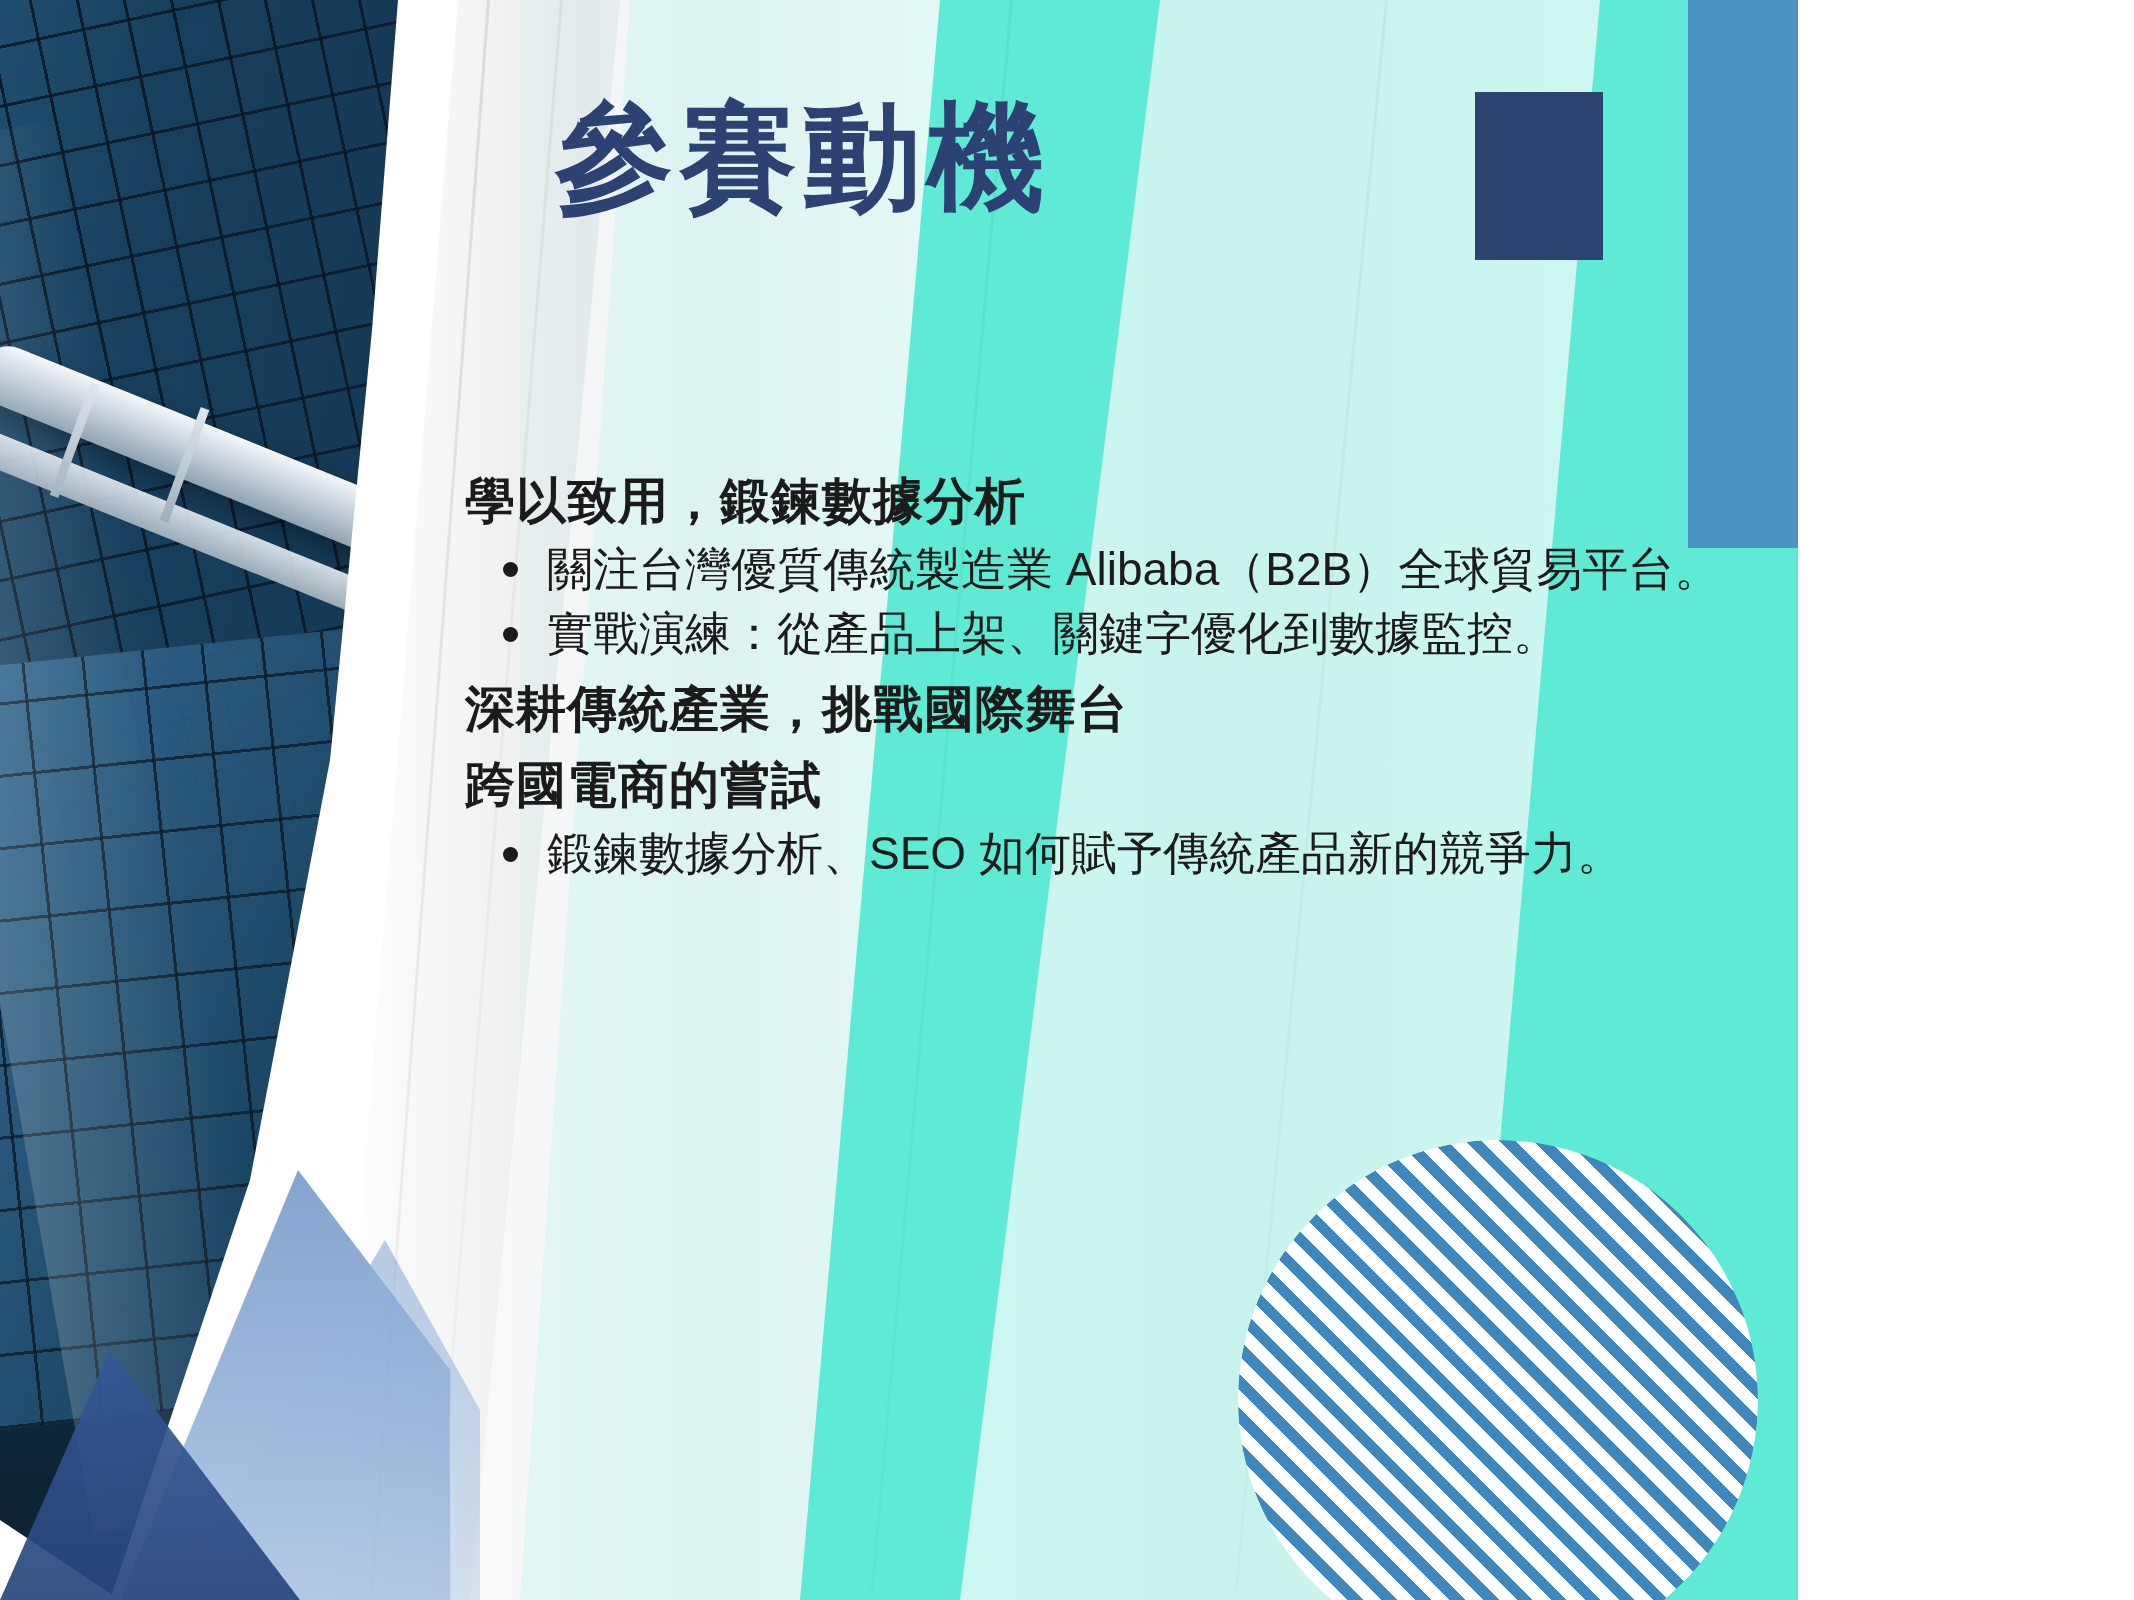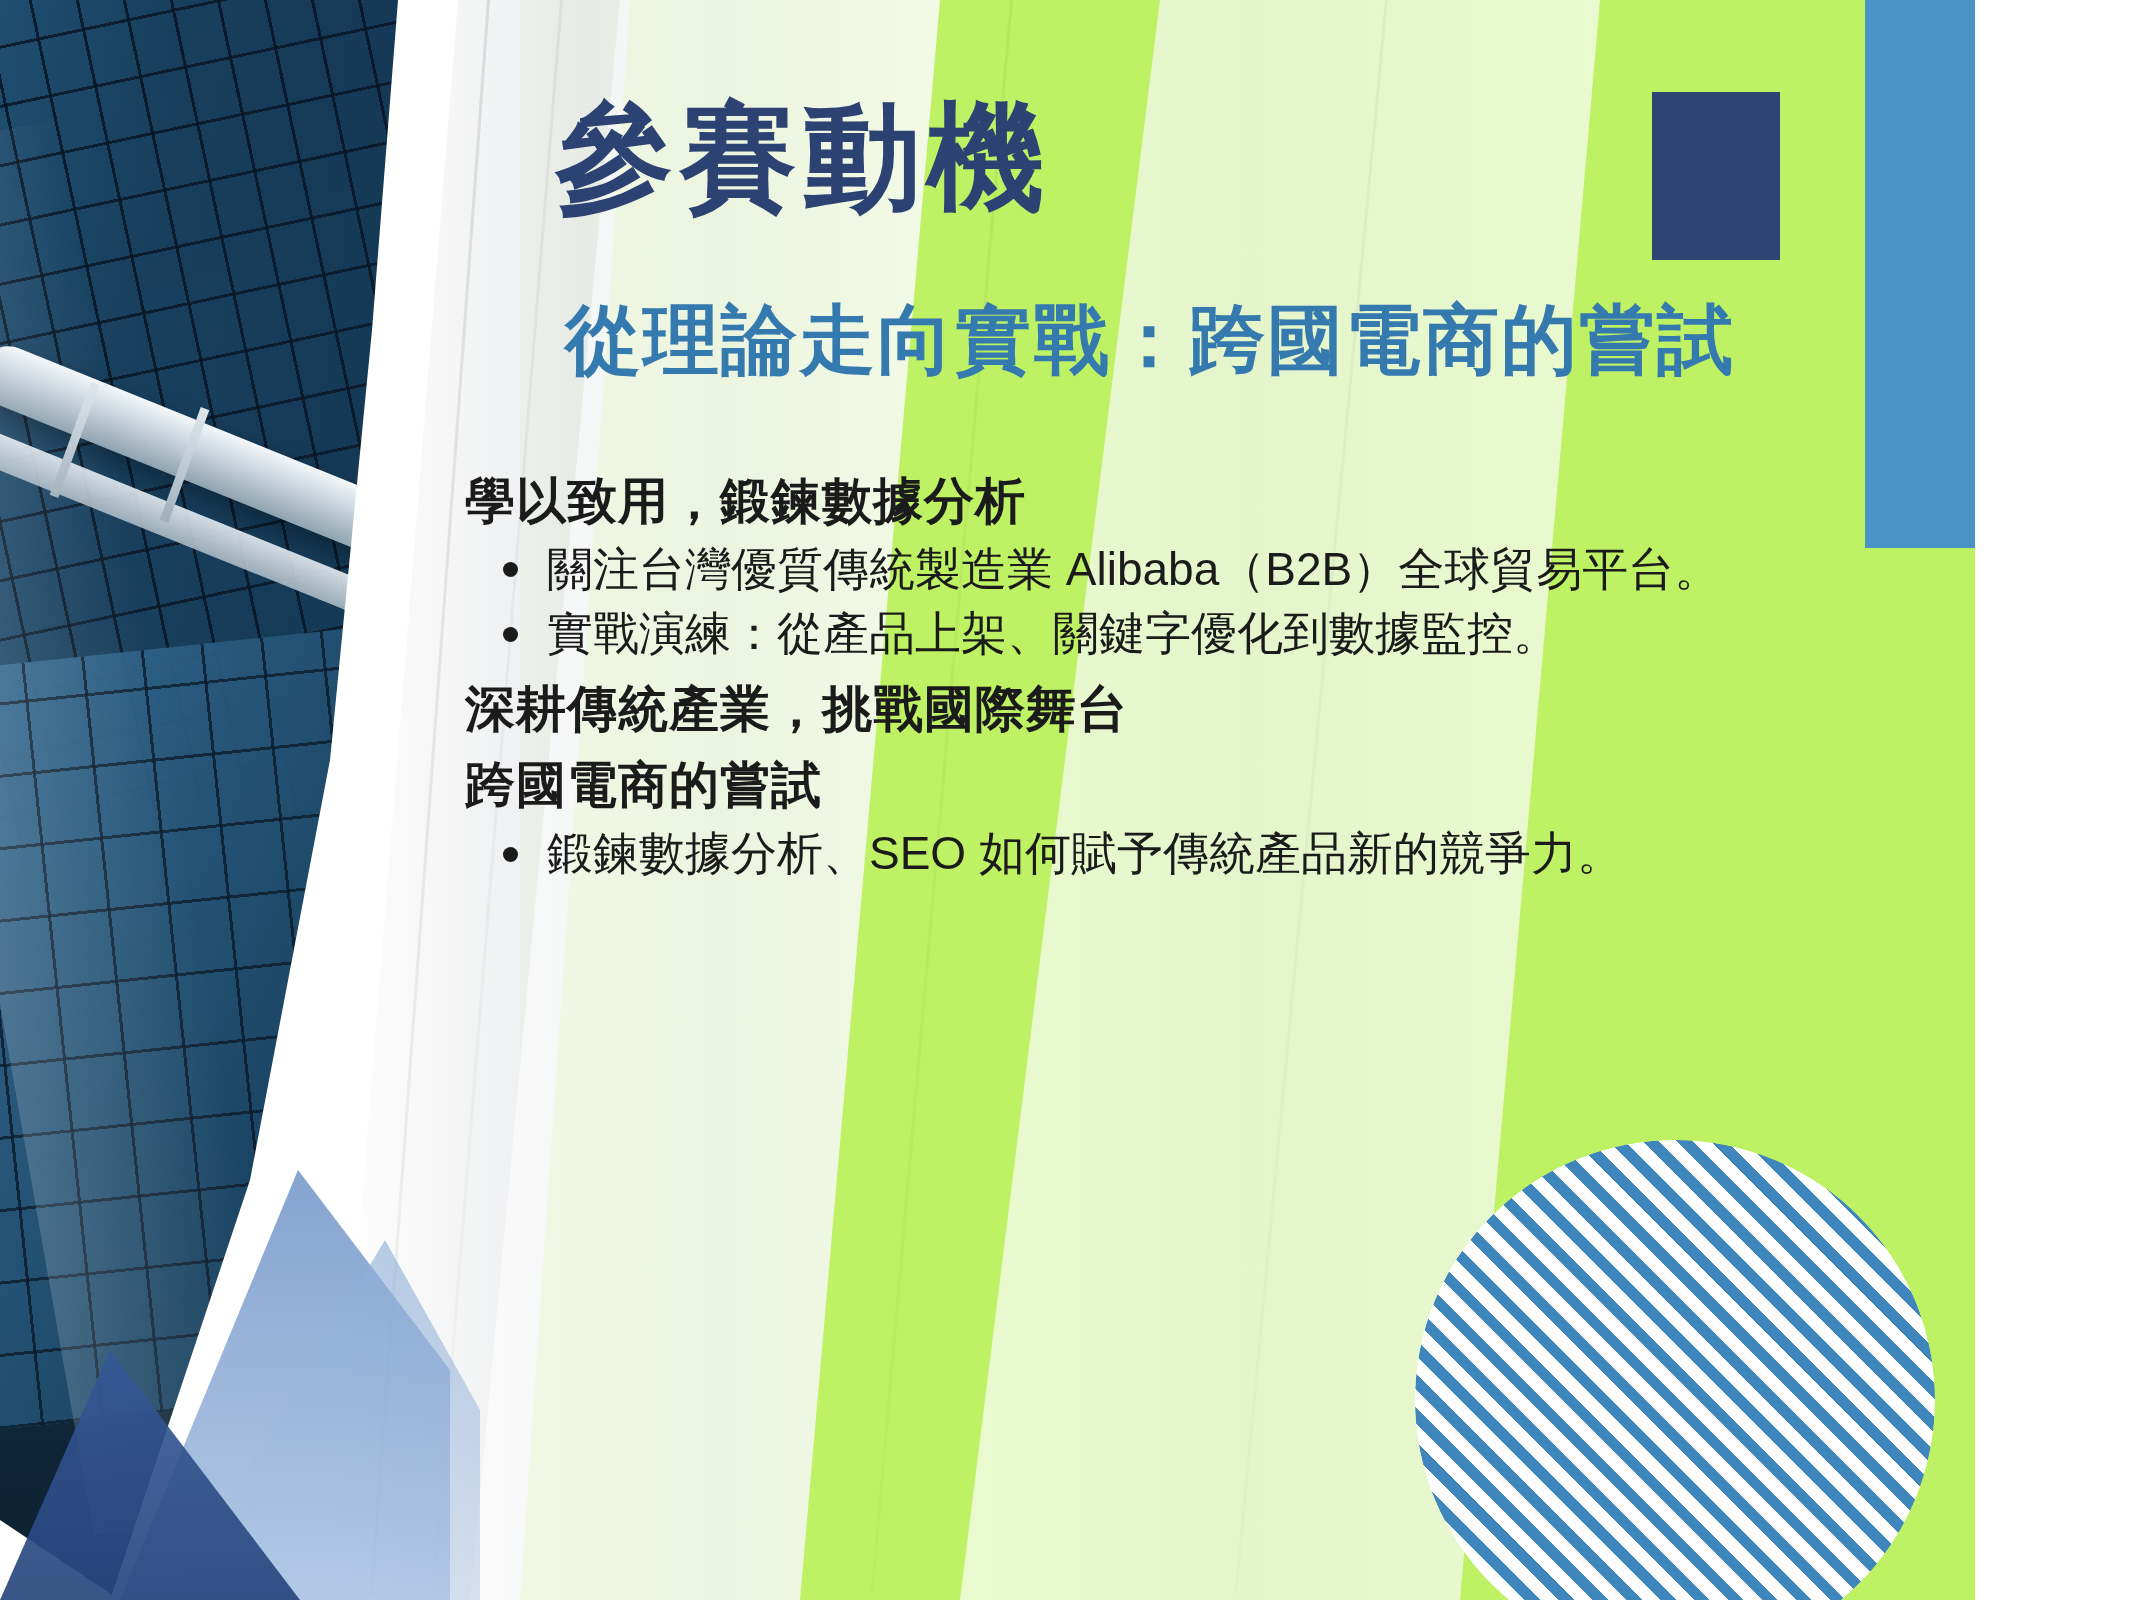--- a/index.html
+++ b/index.html
@@ -1,24 +1,24 @@
 <!DOCTYPE html>
 <html><head>
 <meta charset="utf-8">
 <title>參賽動機</title>
 <style>
   html,body{margin:0;padding:0;background:#ffffff;}
   body{font-family:"Liberation Sans","DejaVu Sans",sans-serif;}
 
   .slide{
     position:relative;
-    width:1975px;
+    width:1798px;
     height:1600px;
     overflow:hidden;
-    background:#bef264;
+    background:#5eead4;
   }
 
   
   .photo{
     position:absolute;
     left:0; top:0;
     width:430px; height:1600px;
     background:
       linear-gradient(160deg, rgba(10,22,40,.55) 0%, rgba(10,22,40,0) 55%),
       linear-gradient(#0d2136,#0d2136);
@@ -239,21 +239,20 @@
   <div class="tri-b"></div>
   <div class="tri-c"></div>
 
   <div class="navy-square"></div>
   <div class="blue-bar"></div>
 
   <div class="stripe-circle"></div>
 
   <div class="content">
     <div class="title">參賽動機</div>
-    <div class="subtitle">從理論走向實戰：跨國電商的嘗試</div>
 
     <div class="body">
 
       <div class="group">
         <div class="sec-head">學以致用，鍛鍊數據分析</div>
         <ul class="bullets">
           <li>
             <span class="dot"></span>
             <span>關注台灣優質傳統製造業 Alibaba（B2B）全球貿易平台。</span>
           </li>

